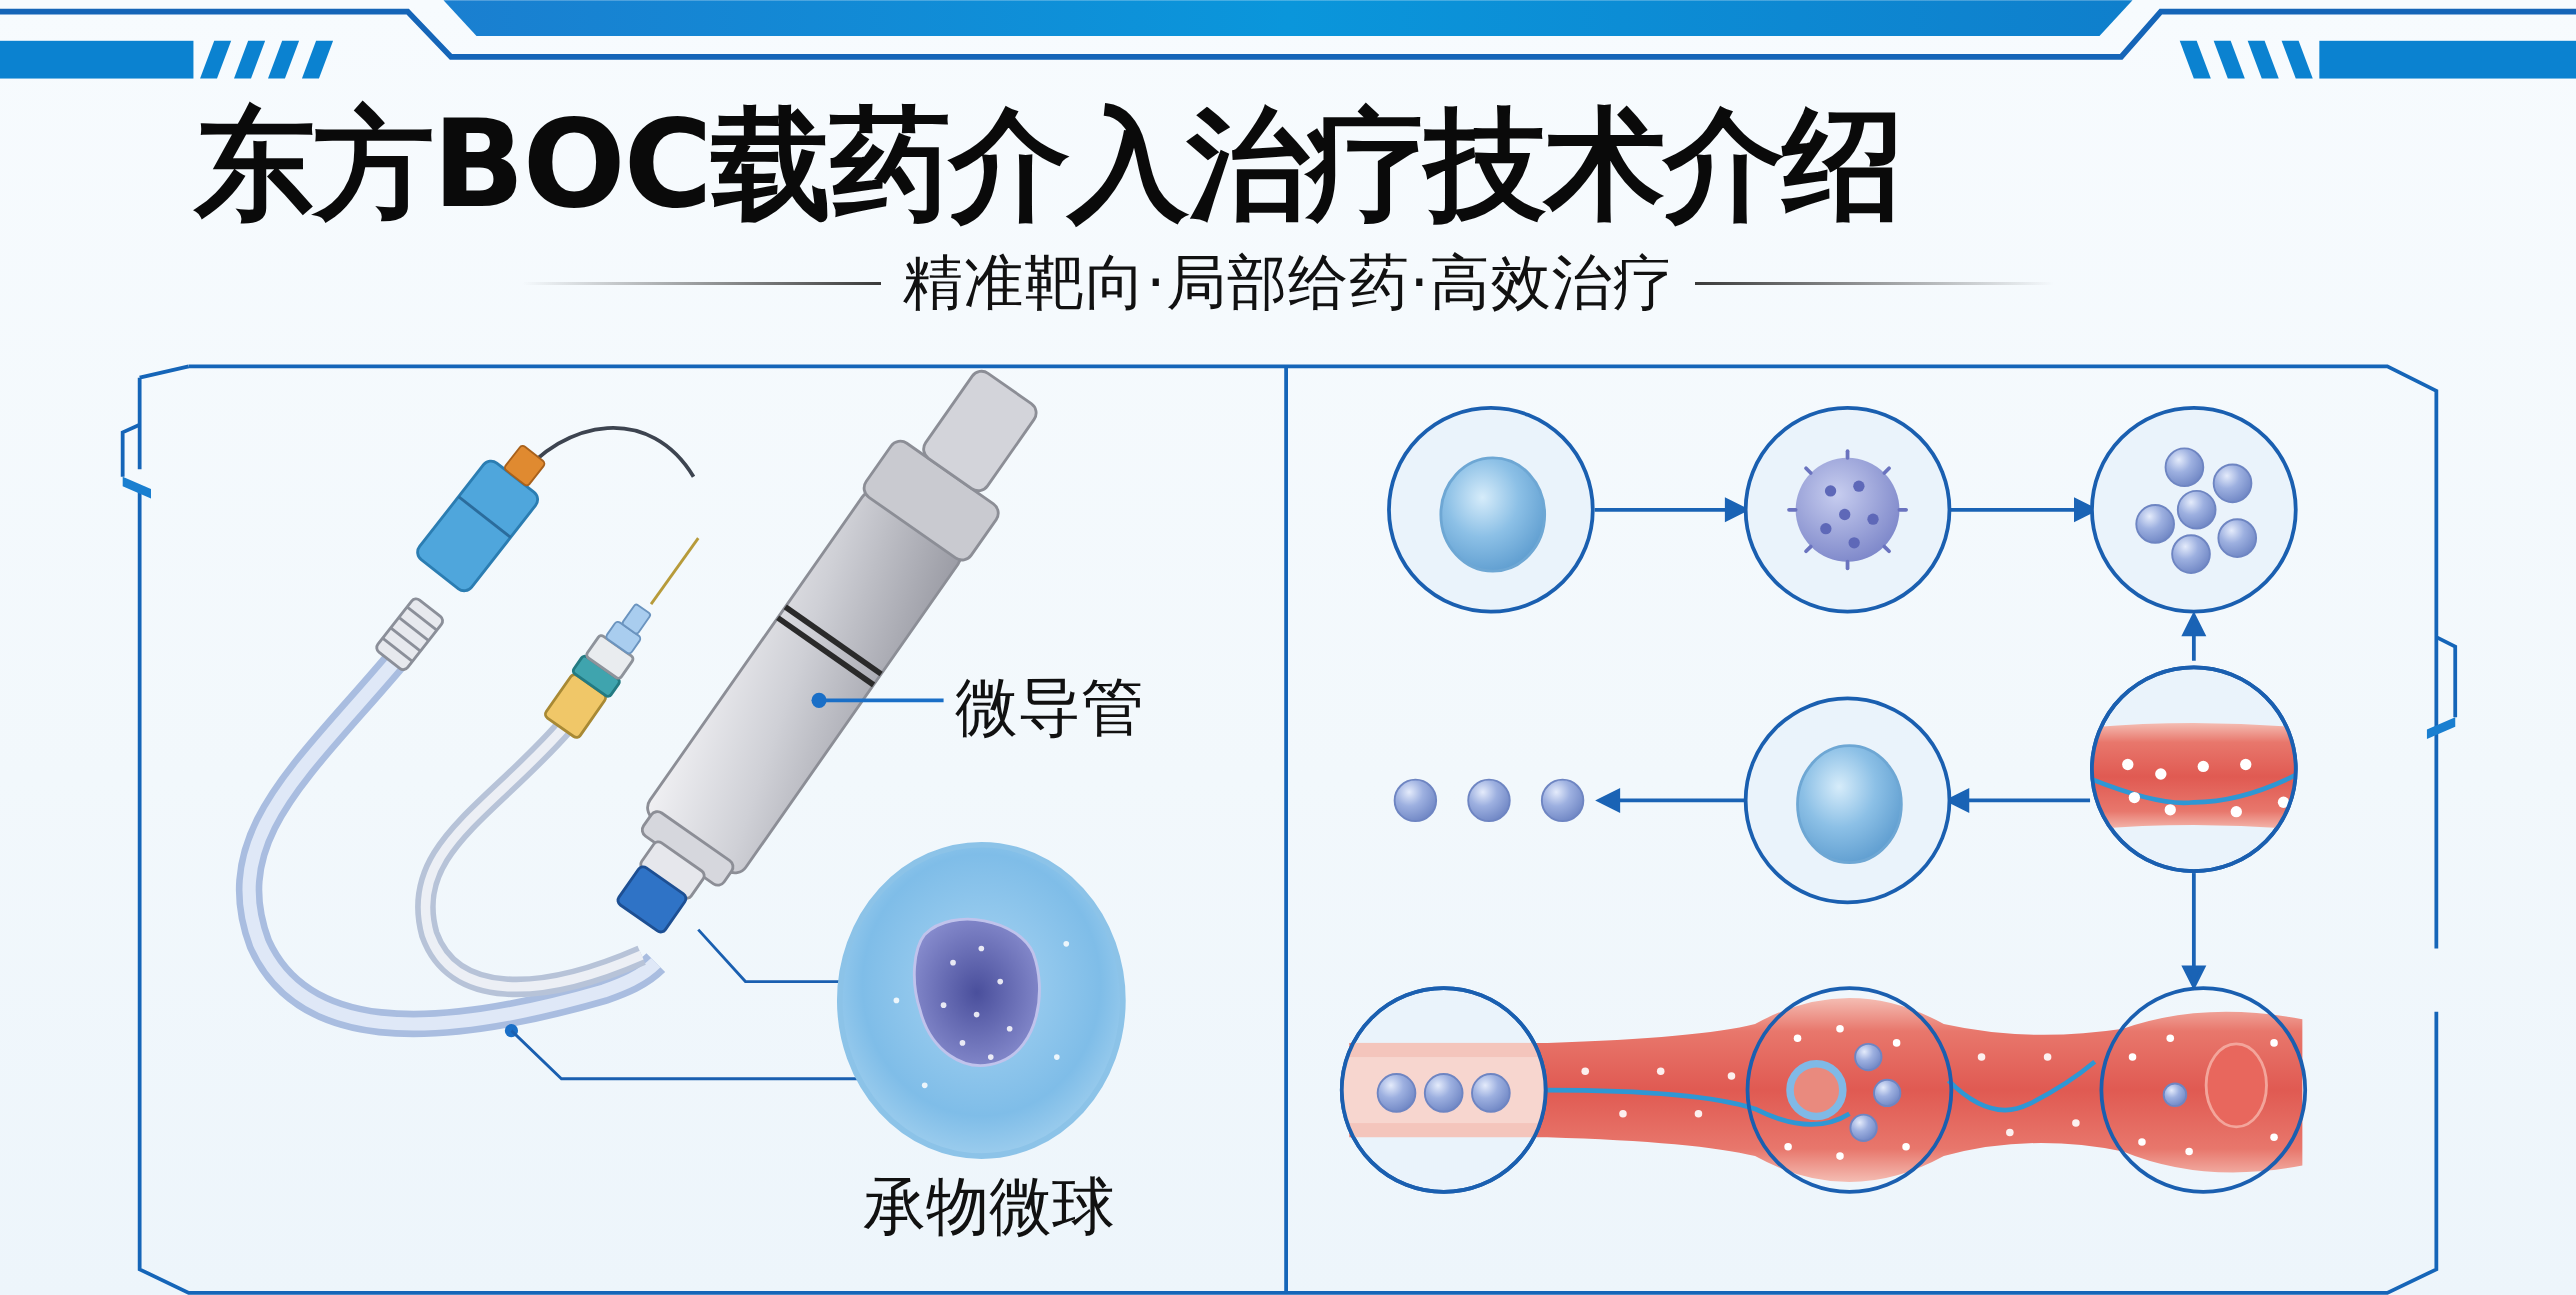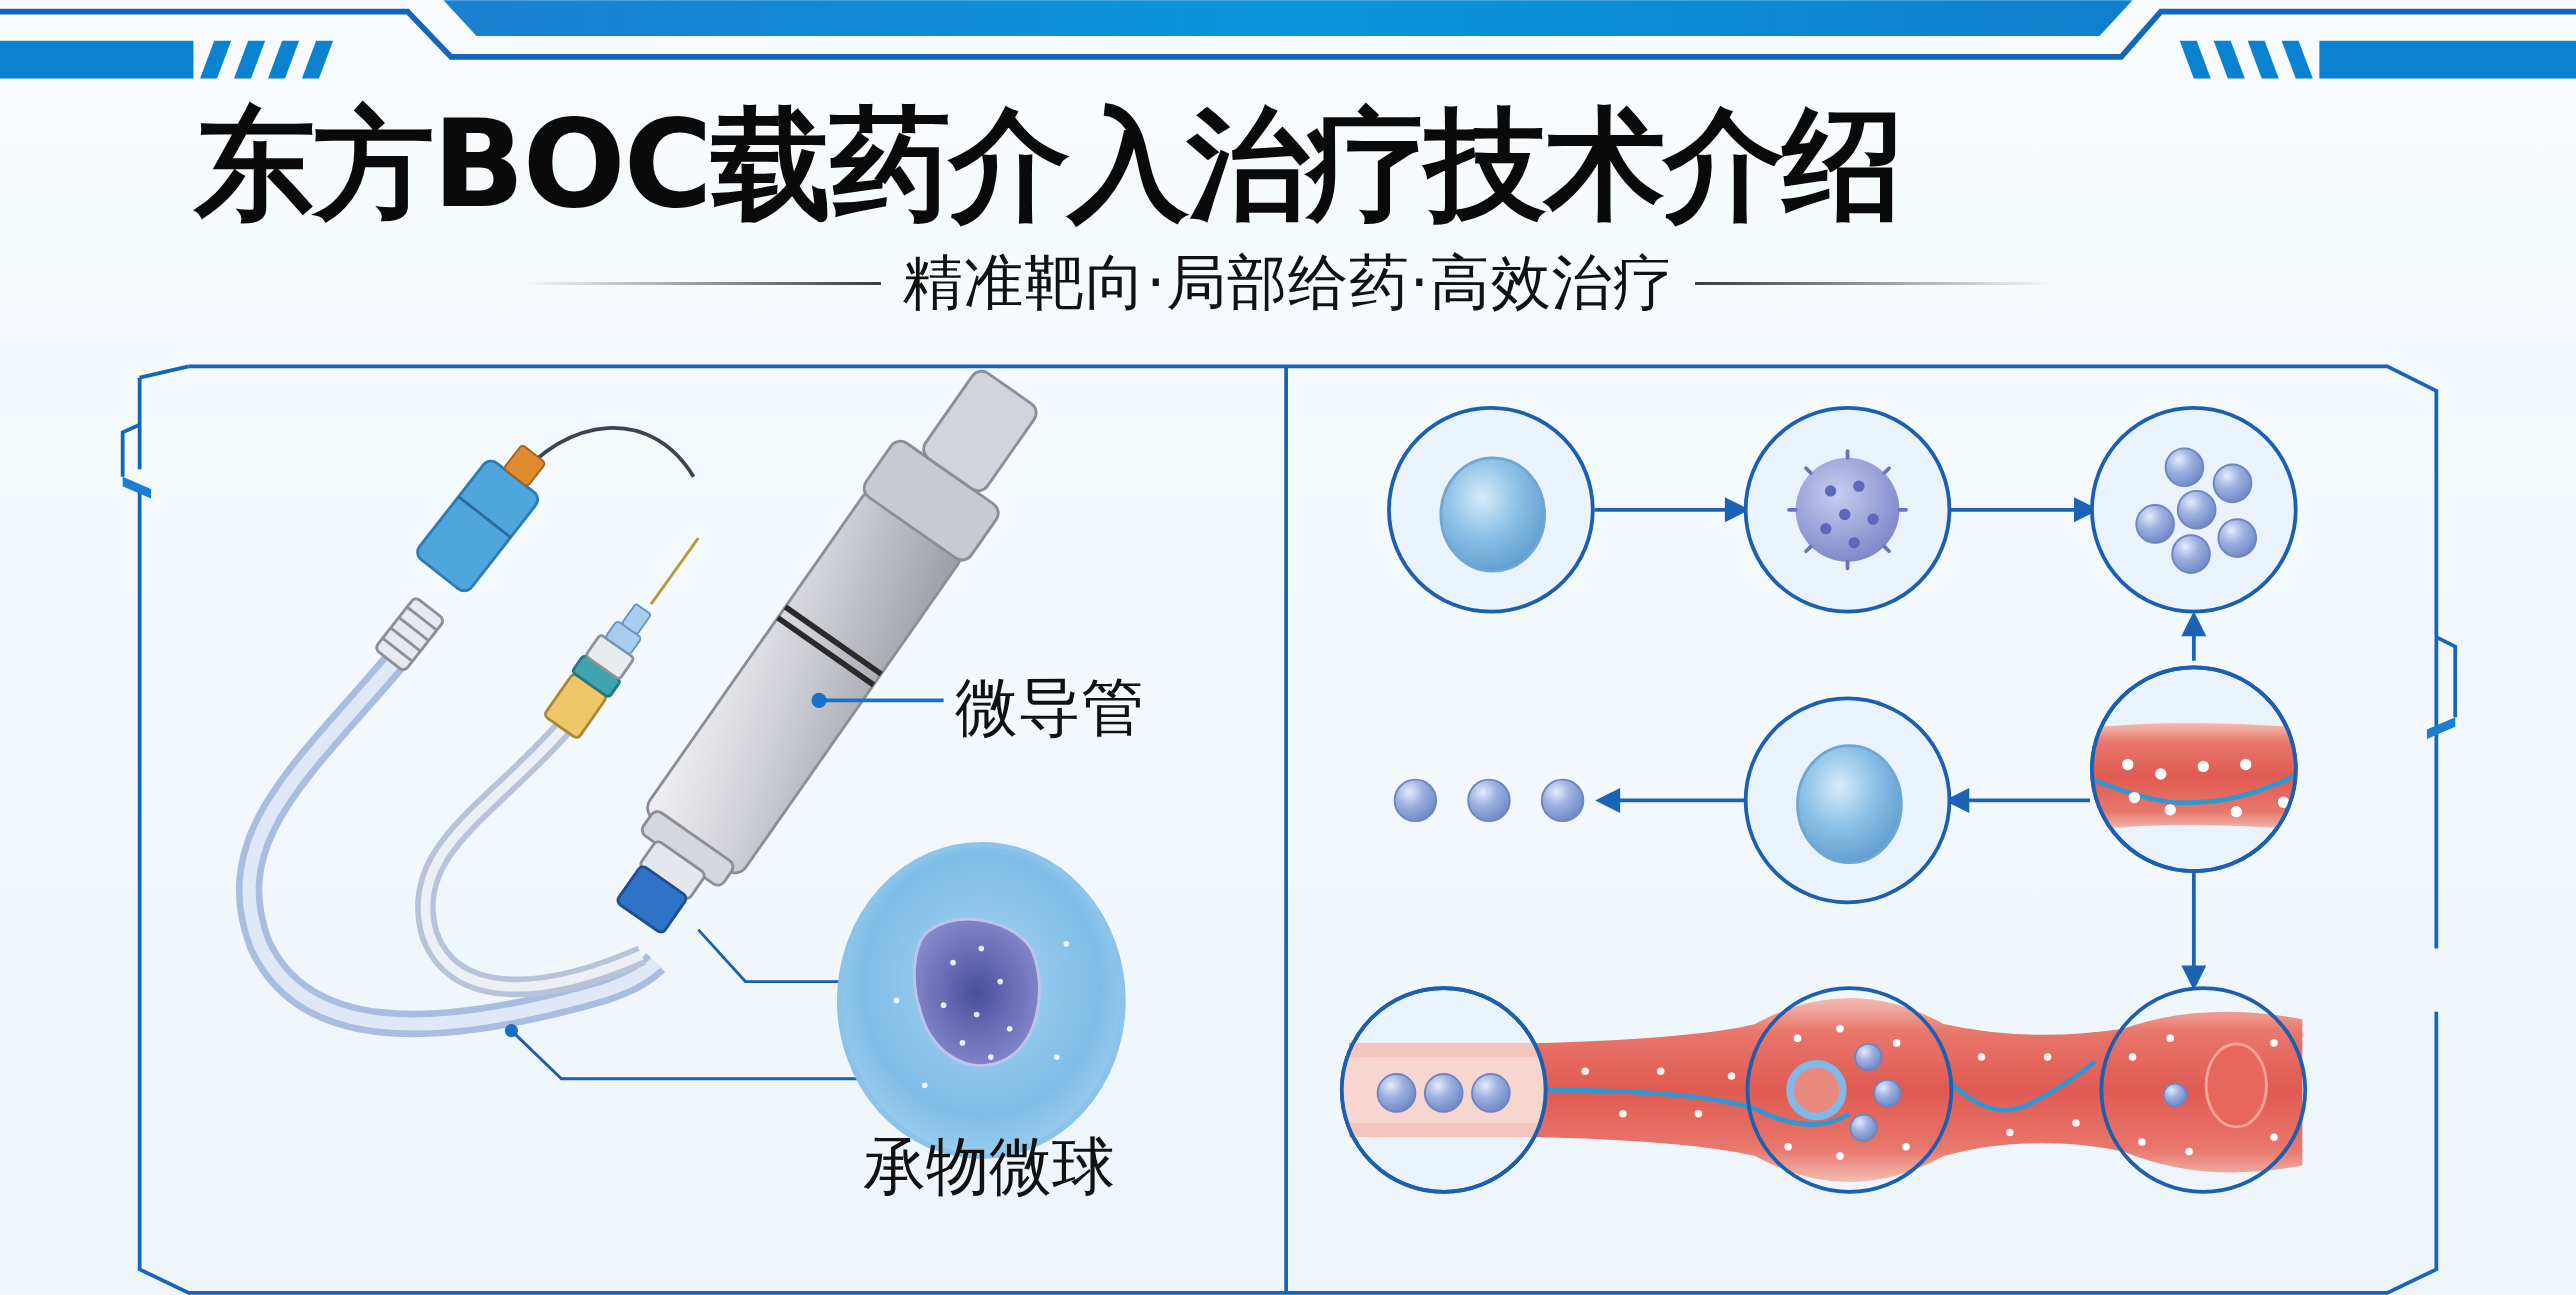--- a/index.html
+++ b/index.html
@@ -322,14 +322,14 @@
 </svg>
 
 <div class="title">东方BOC载药介入治疗技术介绍</div>
 <div class="subtitle-row">
   <div class="subtitle-line left"></div>
   <div class="subtitle">精准靶向·局部给药·高效治疗</div>
   <div class="subtitle-line right"></div>
 </div>
 
 <div class="label" style="left:955px; top:665px;">微导管</div>
-<div class="label" style="left:863px; top:1124px;">承物微球</div>
+<div class="label" style="left:863px; top:1164px;">承物微球</div>
 
 
 </body></html>

